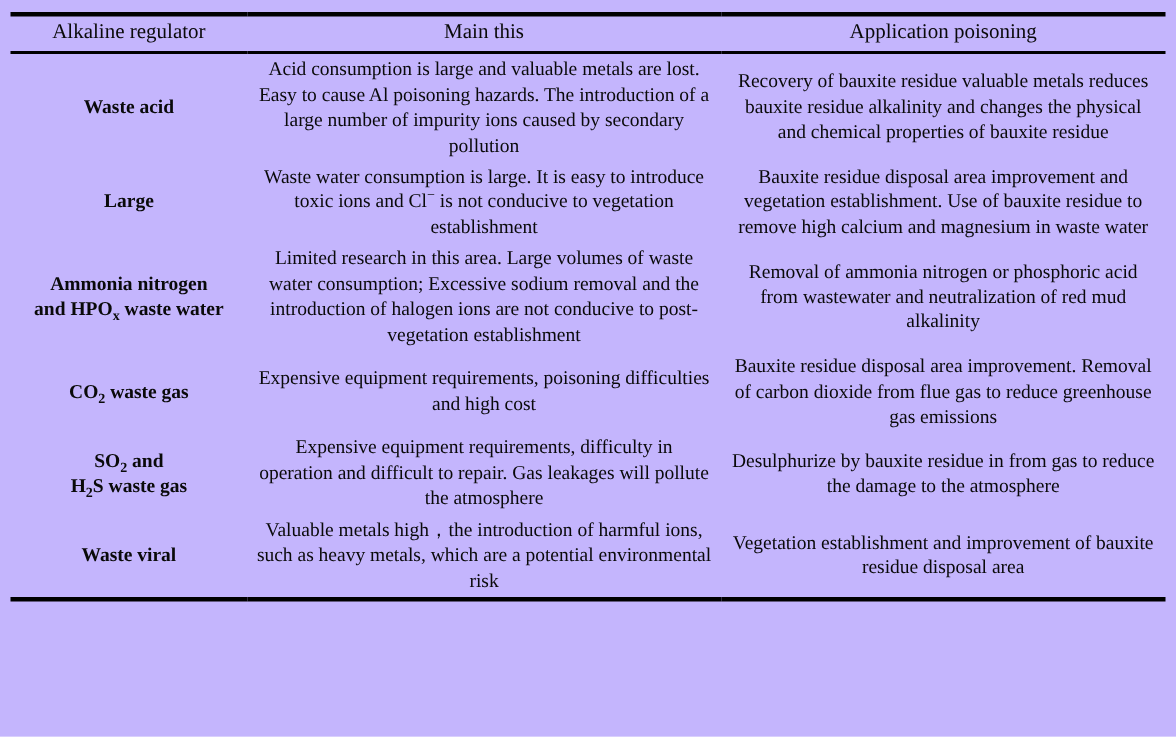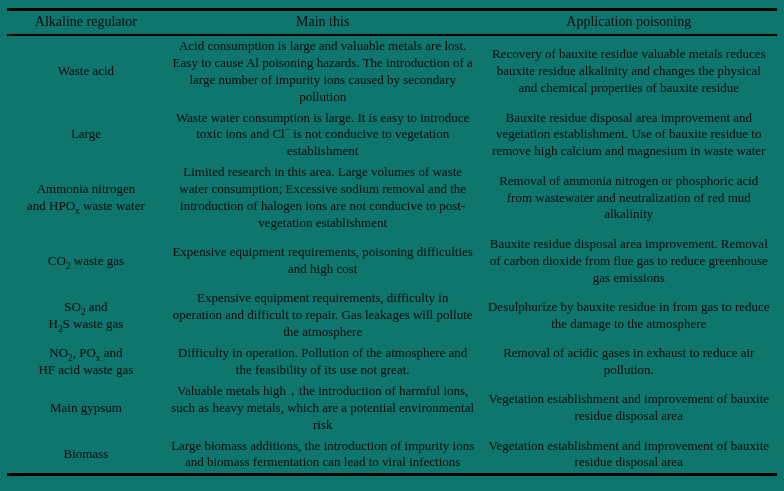--- a/index.html
+++ b/index.html
@@ -12,21 +12,21 @@
     height: 491px;
     overflow: hidden;
   }
   .page {
     box-sizing: border-box;
     width: 784px;
     height: 491px;
     padding: 8px 7px 0 7px;
     font-family: "Liberation Serif", "DejaVu Serif", serif;
     color: #0a0a0a;
-    background: #0f766e;
+    background: #c4b5fd;
   }
   table.paper-table {
     width: 770px;
     border-collapse: collapse;
     border-top: 3px solid #000;
     border-bottom: 3px solid #000;
     table-layout: fixed;
   }
   col.c1 { width: 20.5%; }
   col.c2 { width: 41%; }
@@ -42,20 +42,21 @@
   tbody td {
     font-size: 13px;
     line-height: 1.3;
     text-align: center;
     vertical-align: middle;
     padding: 2px 6px;
   }
   td.regulator {
     white-space: pre-line;
     padding: 2px 2px;
+    font-weight: bold;
   }
   sub, sup {
     font-size: 0.72em;
     line-height: 0;
   }
 </style>
 </head>
 <body>
 
 <div class="page">
@@ -94,30 +95,19 @@
         <td class="issue">Expensive equipment requirements, poisoning difficulties and high cost</td>
         <td class="prospect">Bauxite residue disposal area improvement. Removal of carbon dioxide from flue gas to reduce greenhouse gas emissions</td>
       </tr>
       <tr>
         <td class="regulator">SO<sub>2</sub> and
 H<sub>2</sub>S waste gas</td>
         <td class="issue">Expensive equipment requirements, difficulty in operation and difficult to repair. Gas leakages will pollute the atmosphere</td>
         <td class="prospect">Desulphurize by bauxite residue in from gas to reduce the damage to the atmosphere</td>
       </tr>
       <tr>
-        <td class="regulator">NO<sub>2</sub>, PO<sub>x</sub> and
-HF acid waste gas</td>
-        <td class="issue">Difficulty in operation. Pollution of the atmosphere and the feasibility of its use not great.</td>
-        <td class="prospect">Removal of acidic gases in exhaust to reduce air pollution.</td>
-      </tr>
-      <tr>
-        <td class="regulator">Main gypsum</td>
+        <td class="regulator">Waste viral</td>
         <td class="issue">Valuable metals high，the introduction of harmful ions, such as heavy metals, which are a potential environmental risk</td>
-        <td class="prospect">Vegetation establishment and improvement of bauxite residue disposal area</td>
-      </tr>
-      <tr>
-        <td class="regulator">Biomass</td>
-        <td class="issue">Large biomass additions, the introduction of impurity ions and biomass fermentation can lead to viral infections</td>
         <td class="prospect">Vegetation establishment and improvement of bauxite residue disposal area</td>
       </tr>
     </tbody>
   </table>
 </div>
 
 </body></html>

